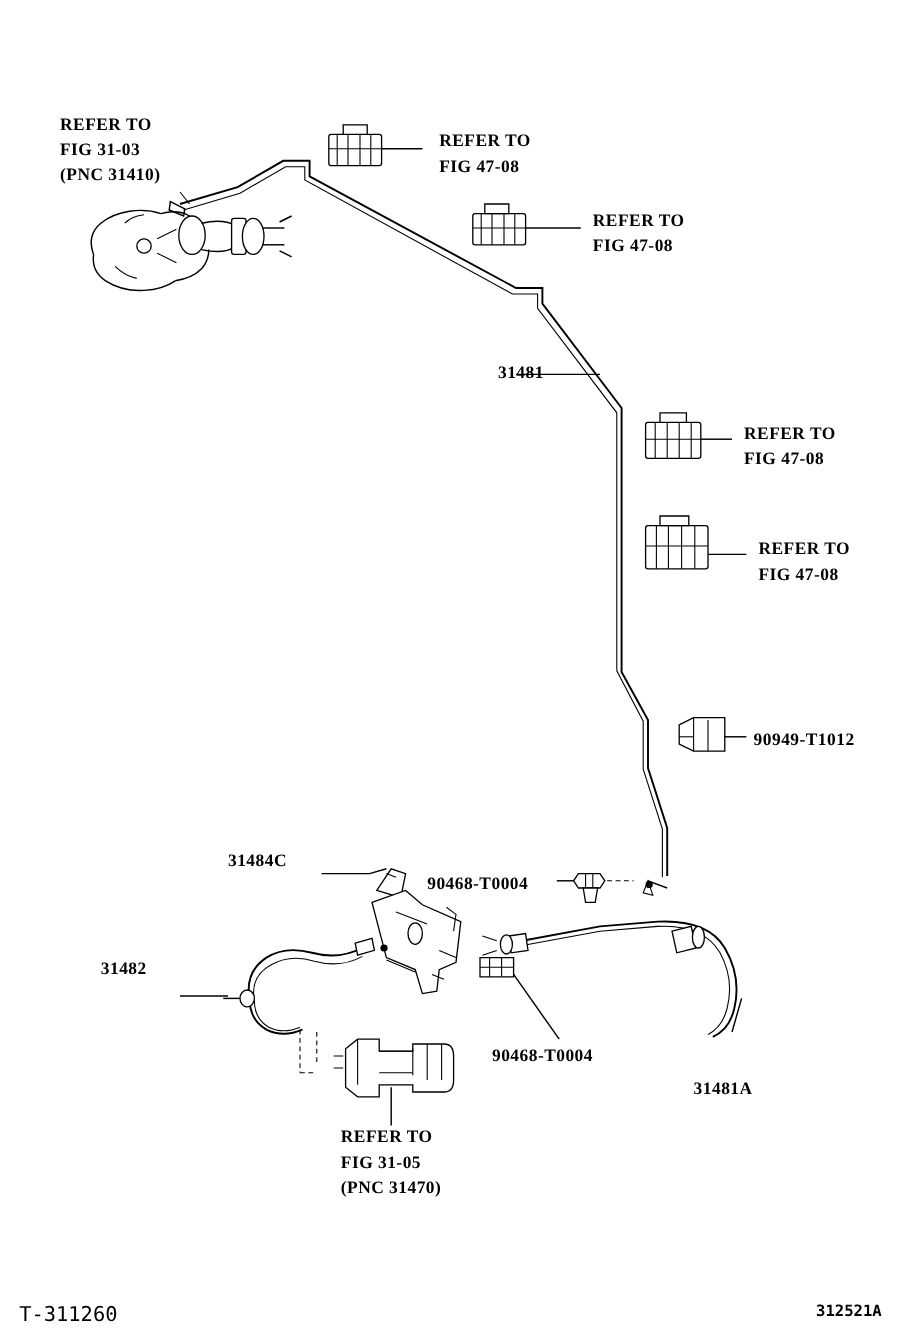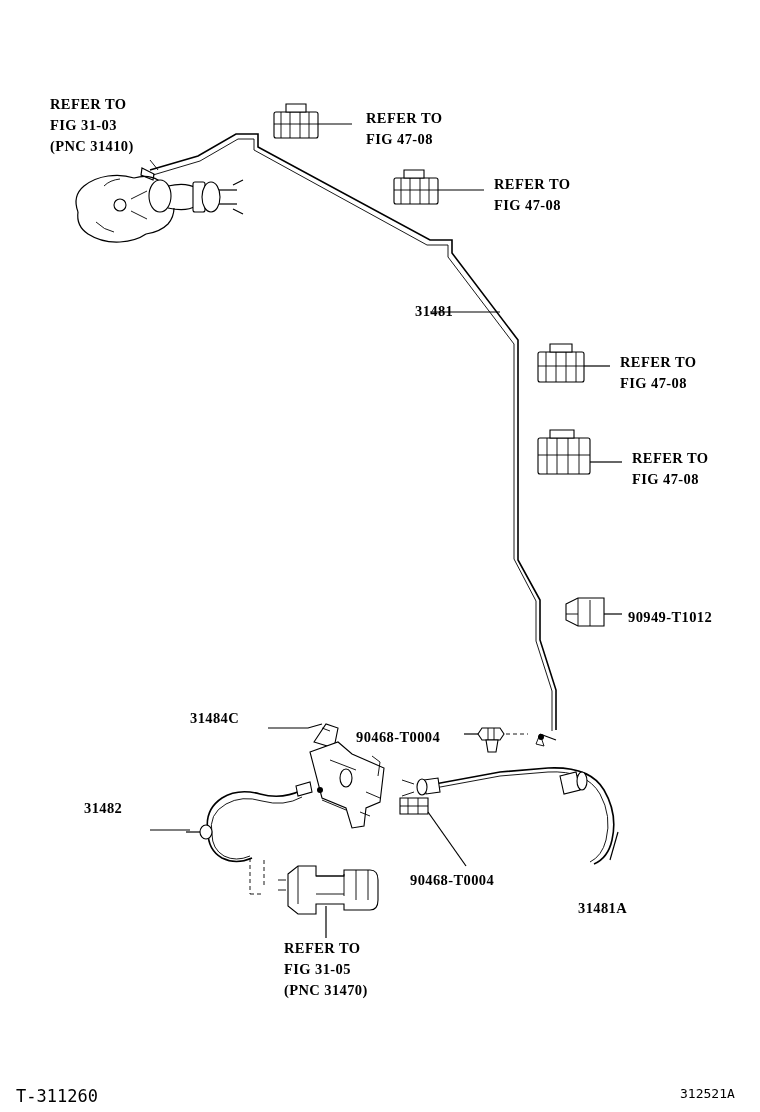--- a/index.html
+++ b/index.html
@@ -40,20 +40,21 @@
     white-space: pre;
   }
   .footer-right {
     position: absolute;
     left: 680px;
     top: 1086px;
     font-family: "DejaVu Sans Mono", monospace;
     font-size: 13px;
     color: #000000;
     white-space: pre;
+    font-weight: bold;
   }
   svg.art {
     position: absolute;
     left: 0;
     top: 0;
     width: 760px;
     height: 1112px;
   }
   .ln {
     fill: none;

